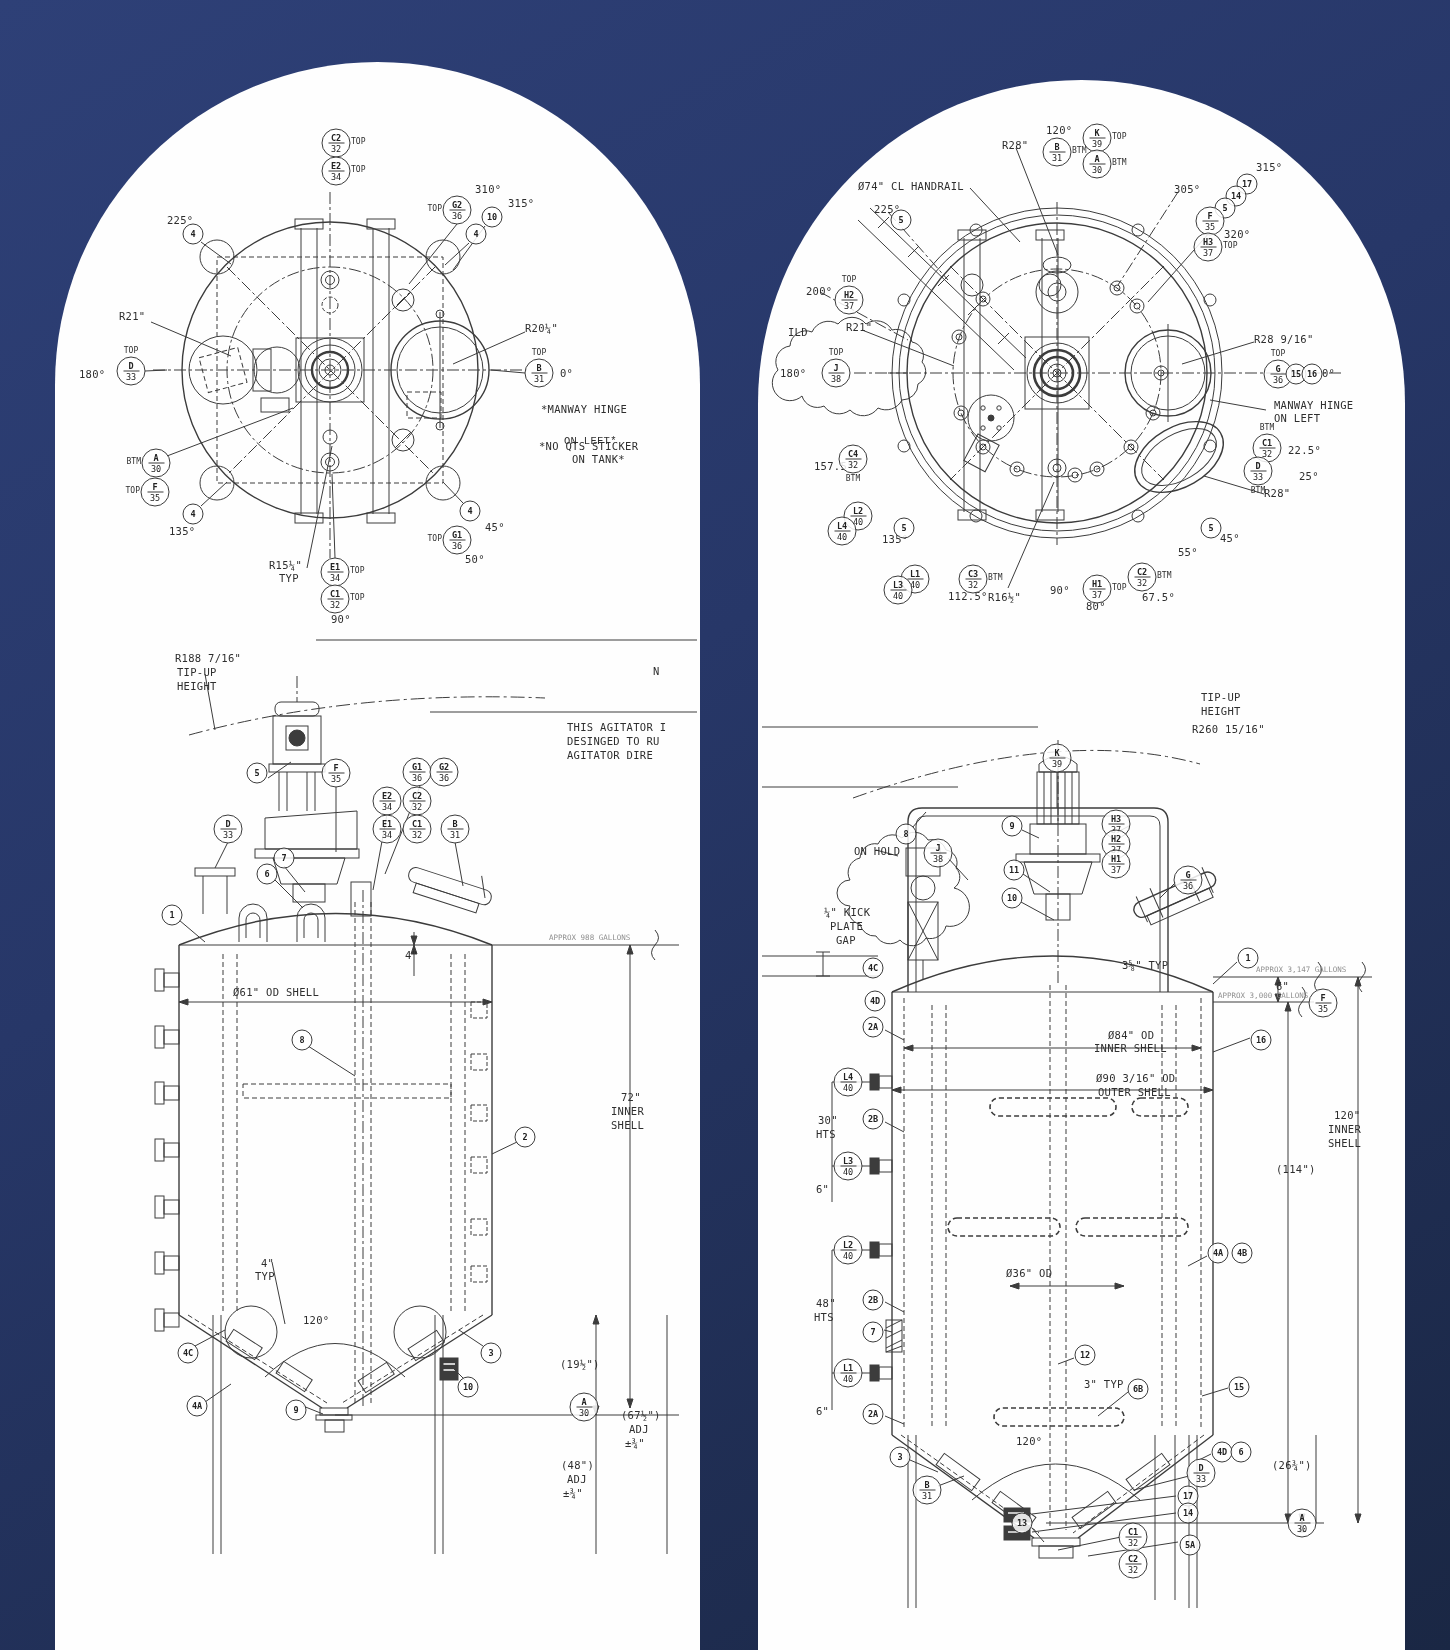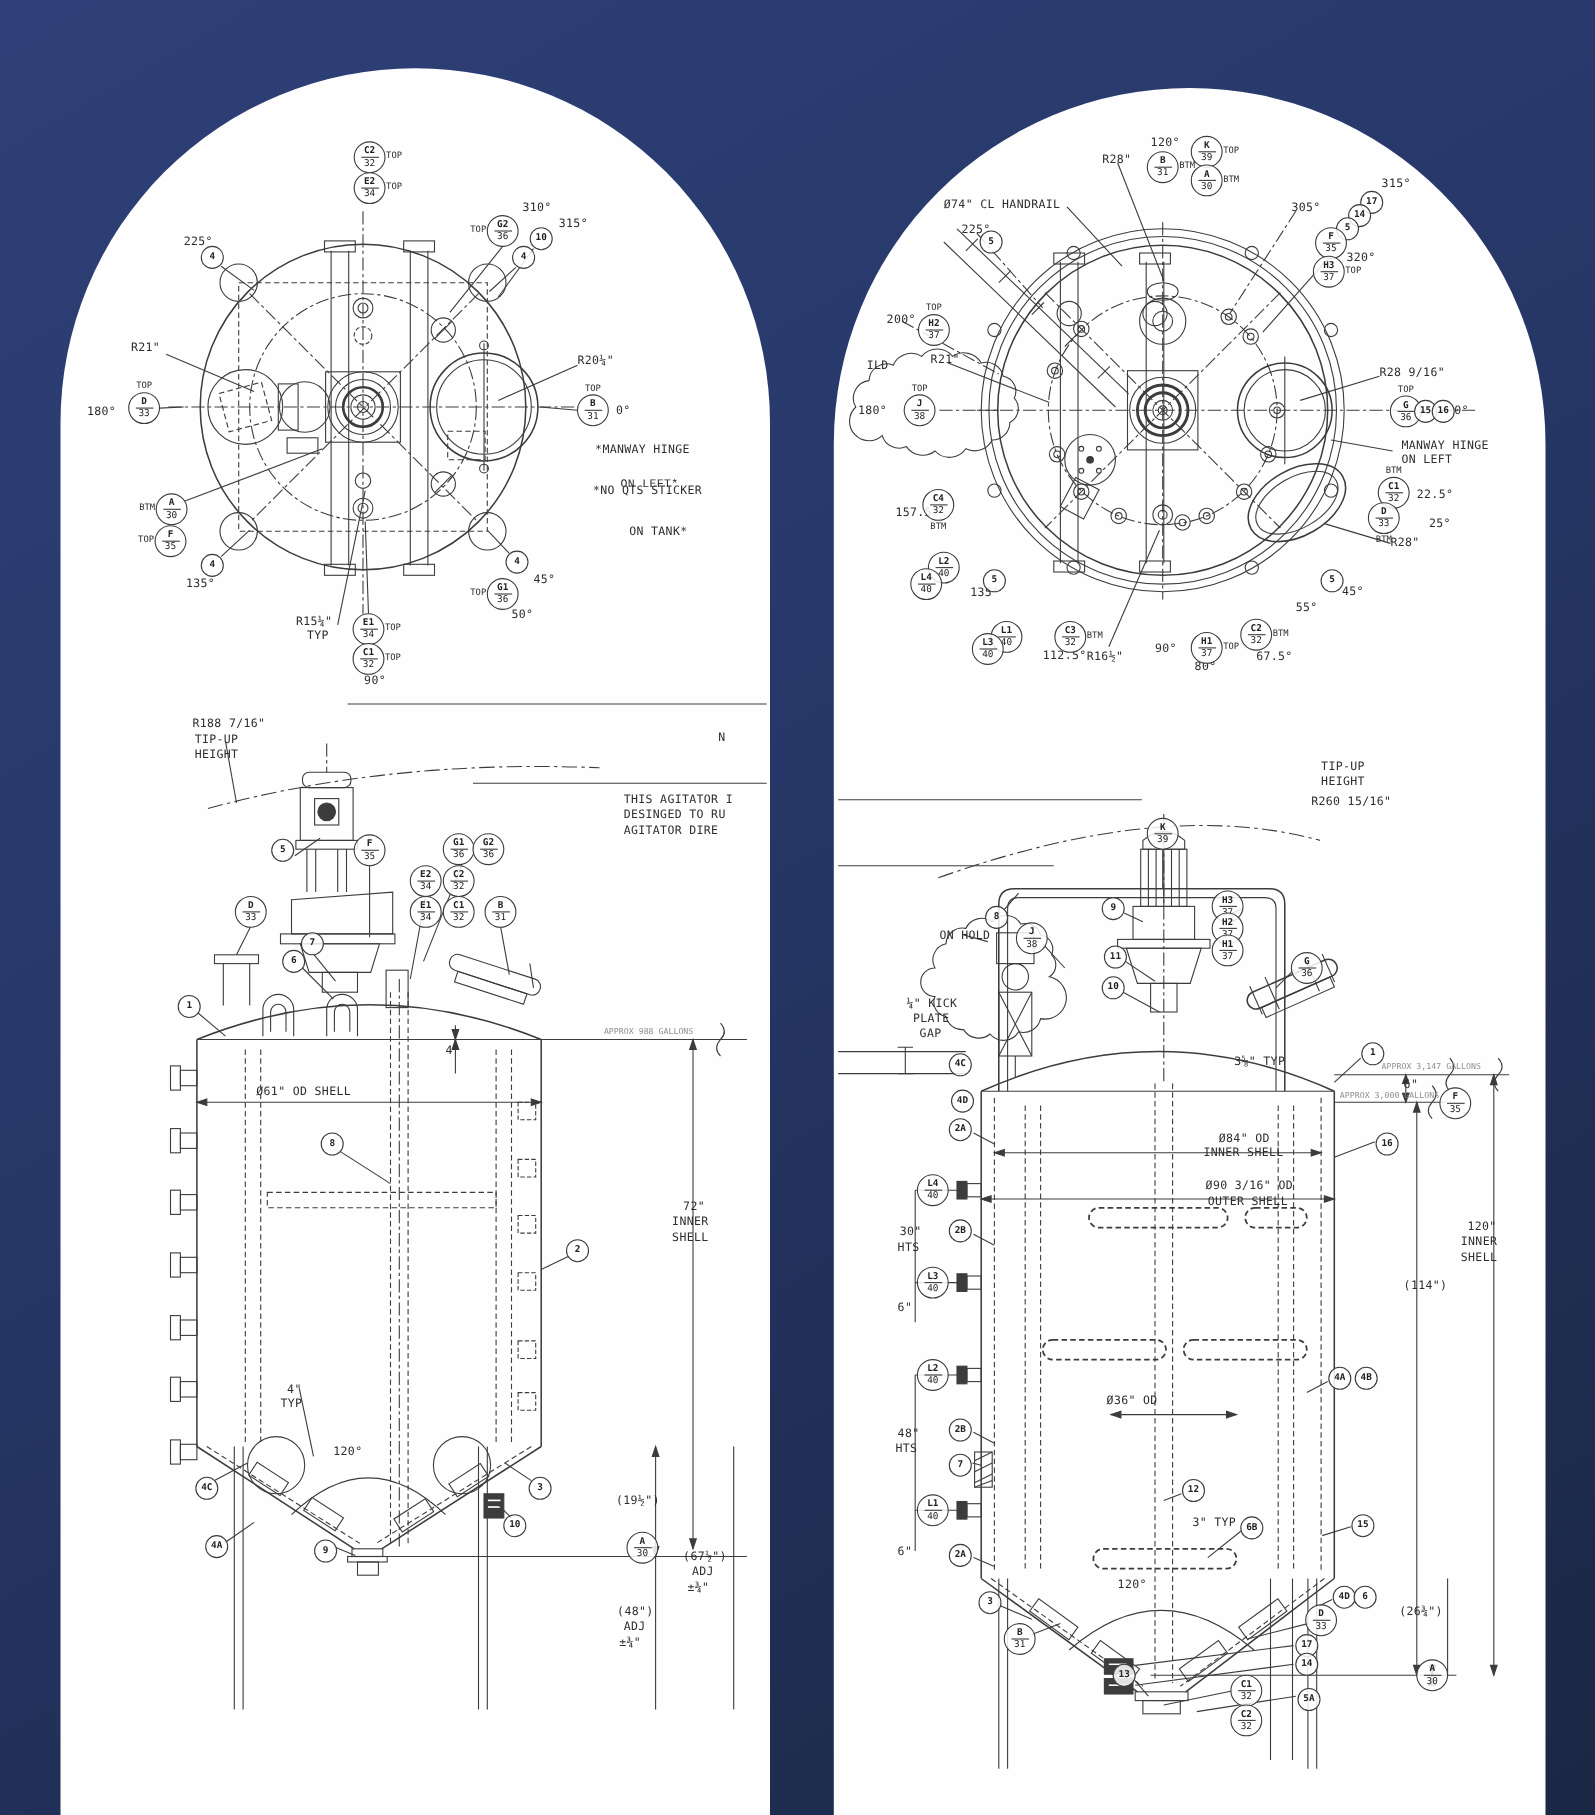--- a/index.html
+++ b/index.html
@@ -239,21 +239,21 @@
       <span class="lbl" style="left: 505px; top: 306px;">0°</span>
       <span class="lbl" style="left: 114px; top: 464px;">135°</span>
       <span class="lbl" style="left: 430px; top: 460px;">45°</span>
       <span class="lbl" style="left: 410px; top: 492px;">50°</span>
       <span class="lbl" style="left: 276px; top: 552px;">90°</span>
       <span class="lbl" style="left: 214px; top: 498px;">R15¼"</span>
       <span class="lbl" style="left: 224px; top: 511px;">TYP</span>
       <span class="lbl" style="left: 486px; top: 342px;">*MANWAY HINGE</span>
       <span class="lbl" style="left: 509px; top: 374px; font-family: Liberation Mono, monospace;">ON LEFT*</span>
       <span class="lbl" style="left: 484px; top: 379px;">*NO QTS STICKER</span>
-      <span class="lbl" style="left: 517px; top: 392px; margin-top: 24px;">ON TANK*</span>
+      <span class="lbl" style="left: 517px; top: 392px;">ON TANK*</span>
       <span class="lbl" style="left: 598px; top: 604px;">N</span>
       <span class="lbl" style="left: 512px; top: 660px;">THIS AGITATOR I</span>
       <span class="lbl" style="left: 512px; top: 674px;">DESINGED TO RU</span>
       <span class="lbl" style="left: 512px; top: 688px;">AGITATOR DIRE</span>
       <span class="lbl" style="left: 120px; top: 591px;">R188 7/16"</span>
       <span class="lbl" style="left: 122px; top: 605px;">TIP-UP</span>
       <span class="lbl" style="left: 122px; top: 619px;">HEIGHT</span>
       <span class="lbl g" style="left: 494px; top: 872px;">APPROX 988 GALLONS</span>
       <span class="lbl" style="left: 350px; top: 888px;">4"</span>
       <span class="lbl" style="left: 178px; top: 925px;">Ø61" OD SHELL</span>

